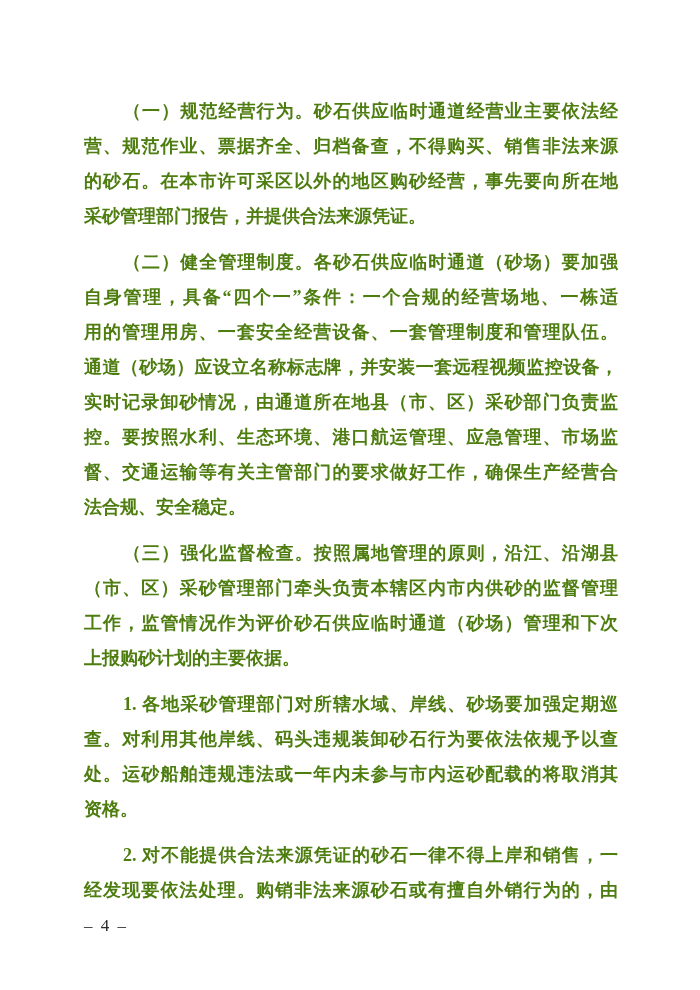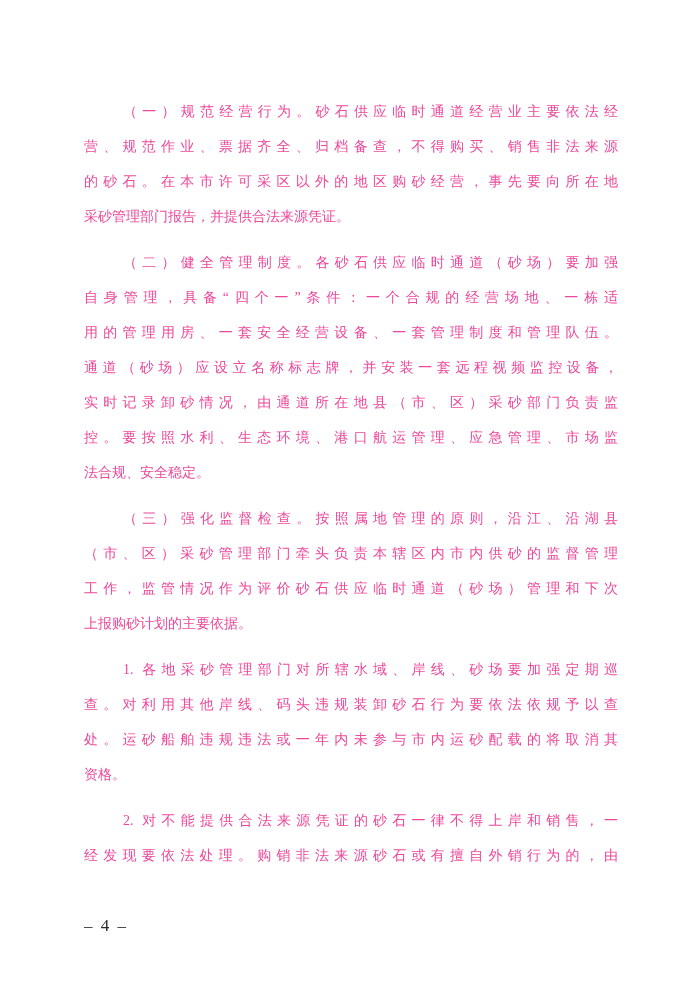--- a/index.html
+++ b/index.html
@@ -12,23 +12,24 @@
     background: #ffffff;
     position: relative;
     overflow: hidden;
     font-family: "Liberation Serif", "DejaVu Serif", serif;
   }
   .doc-body {
     position: absolute;
     left: 84px;
     top: 94px;
     width: 534px;
-    color: #ec4899;
-    font-size: 14px;
+    color: #4d7c0f;
+    font-size: 18px;
     line-height: 35px;
+    font-weight: bold;
   }
   .para {
     margin: 0 0 11px 0;
   }
   .para:last-child {
     margin-bottom: 10px;
   }
   .line {
     height: 35px;
     text-align: justify;
@@ -62,20 +63,21 @@
       <div class="line">的砂石。在本市许可采区以外的地区购砂经营，事先要向所在地</div>
       <div class="line last">采砂管理部门报告，并提供合法来源凭证。</div>
     </div>
     <div class="para">
       <div class="line first">（二）健全管理制度。各砂石供应临时通道（砂场）要加强</div>
       <div class="line">自身管理，具备“四个一”条件：一个合规的经营场地、一栋适</div>
       <div class="line">用的管理用房、一套安全经营设备、一套管理制度和管理队伍。</div>
       <div class="line">通道（砂场）应设立名称标志牌，并安装一套远程视频监控设备，</div>
       <div class="line">实时记录卸砂情况，由通道所在地县（市、区）采砂部门负责监</div>
       <div class="line">控。要按照水利、生态环境、港口航运管理、应急管理、市场监</div>
+      <div class="line">督、交通运输等有关主管部门的要求做好工作，确保生产经营合</div>
       <div class="line last">法合规、安全稳定。</div>
     </div>
     <div class="para">
       <div class="line first">（三）强化监督检查。按照属地管理的原则，沿江、沿湖县</div>
       <div class="line">（市、区）采砂管理部门牵头负责本辖区内市内供砂的监督管理</div>
       <div class="line">工作，监管情况作为评价砂石供应临时通道（砂场）管理和下次</div>
       <div class="line last">上报购砂计划的主要依据。</div>
     </div>
     <div class="para">
       <div class="line first">1. 各地采砂管理部门对所辖水域、岸线、砂场要加强定期巡</div>

